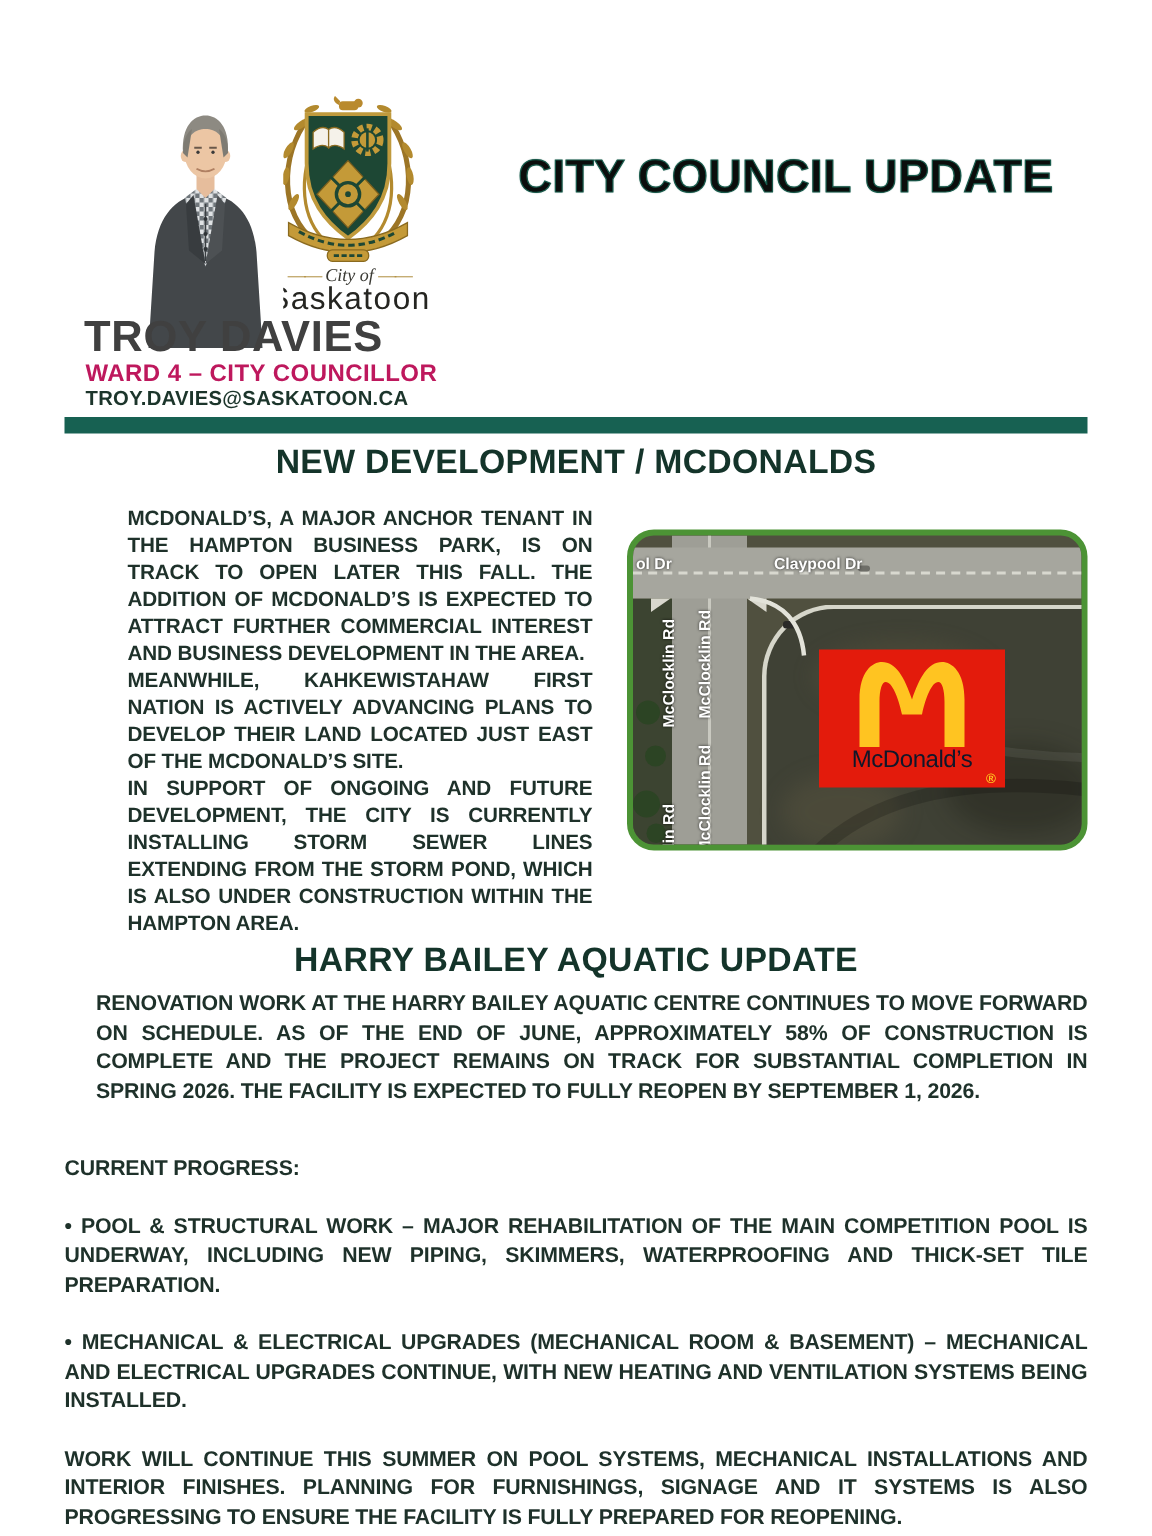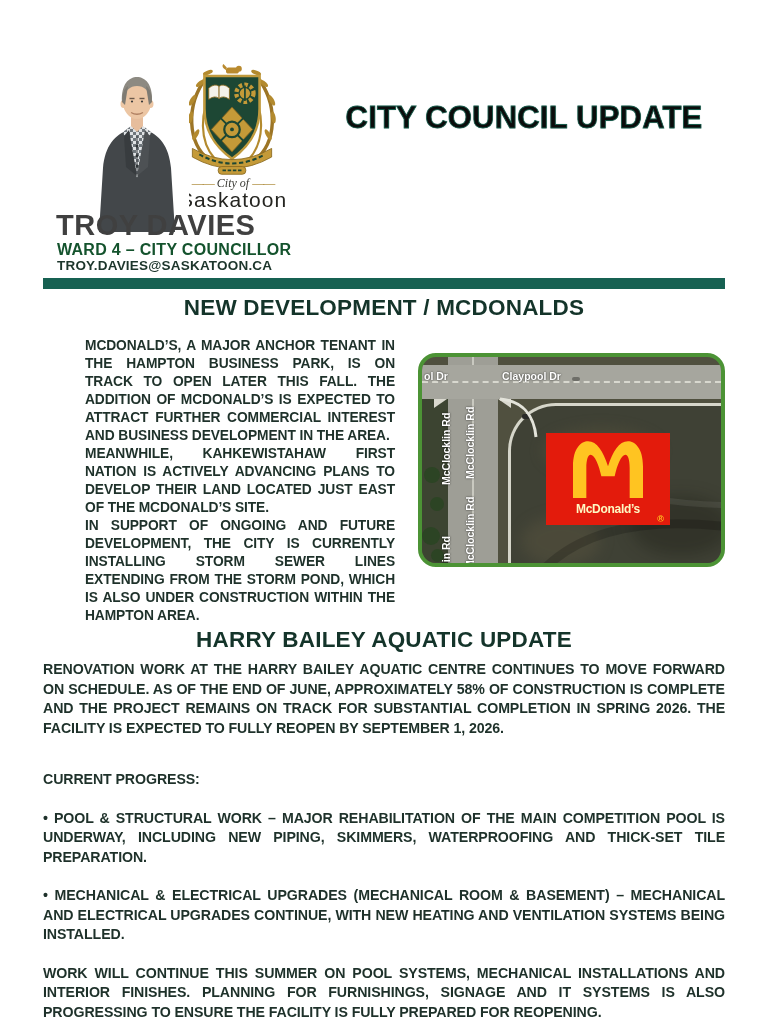--- a/index.html
+++ b/index.html
@@ -14,41 +14,41 @@
   .photo { position:absolute; left:85px; top:72px; width:104px; height:160px; z-index:1; }
   .crest { position:absolute; left:178px; top:64px; width:108px; height:112px; }
   .cityof-line { position:absolute; left:168px; top:176px; width:130px; text-align:center;
     font-family:"Liberation Serif", serif; font-style:italic; font-size:12px; color:#3a3a34; }
   .cityof-line .dash { color:#a8842e; font-style:normal; letter-spacing:-1px; }
   .sasktext { position:absolute; left:158px; top:188px; width:150px; text-align:center;
     font-size:21px; letter-spacing:1px; color:#252521; font-weight:500; }
   .name { position:absolute; left:56px; top:209px; z-index:2; font-size:29px; font-weight:800;
     letter-spacing:0.5px; color:#404040; }
   .role { position:absolute; left:57px; top:241px; z-index:2; font-size:16px; font-weight:800;
-    letter-spacing:0.3px; color:#14532d; }
+    letter-spacing:0.3px; color:#be185d; }
   .email { position:absolute; left:57px; top:258px; z-index:2; font-size:13.5px; font-weight:800;
     letter-spacing:0.2px; color:#1c352b; }
   .main-title { position:absolute; left:315px; right:35px; top:98px; text-align:center;
     font-size:31px; line-height:39px; font-weight:800; letter-spacing:0.2px;
     color:#0b0d0c; -webkit-text-stroke:0.8px #17594a;
     text-shadow:0 0 1px #1a5c4b; }
   .bar { height:11px; background:#176152; margin:0 43px; }
   .bar.bottom { height:7px; margin-top:21px; }
   
   .content { margin:0 43px; width:682px; }
   h2 { text-align:center; font-size:22.5px; font-weight:800; color:#14342a; letter-spacing:0.2px; }
   .dev-heading { margin-top:6px; }
   .dev-row { display:flex; margin-top:16px; }
   .dev-text { width:352px; padding-left:42px; }
   .dev-text p { font-size:13.8px; font-weight:700; line-height:18px; text-align:justify;
     color:#1e312a; letter-spacing:-0.1px; }
   .wide p, .wide .label { font-size:14.2px; font-weight:700; line-height:19.5px;
     text-align:justify; color:#1e312a; letter-spacing:-0.1px; }
   .wide .label { text-align:left;margin-top:32px; }
-  .intro { margin-top:7px; }
+  .intro { margin-top:7px;margin-left:21px; }
   .label-line { margin-top:13px; }
   .bullet { margin-top:19px; }
   
   .map { position:relative; width:307px; height:214px; margin-left:auto; margin-top:16px;
     border:4px solid #4c9335; border-radius:18px; overflow:hidden; background:#50503f; }
   .map-field-left { position:absolute; left:0; top:42px; width:26px; bottom:0; background:#3c4431; }
   .tree { position:absolute; border-radius:50%; background:#2c4424; }
   .road-v { position:absolute; left:26px; top:0; width:50px; bottom:0; background:#9e9e96; }
   .road-v .lane-div { position:absolute; left:24px; top:0; width:2px; bottom:0; background:#c9c9c0; }
   .road-h { position:absolute; left:0; top:8px; right:0; height:34px; background:#a6a69e; }
@@ -61,21 +61,21 @@
   .car { position:absolute; background:#2a2a28; border-radius:2px; }
   .map-label { position:absolute; color:#ffffff; font-size:10.5px; font-weight:700;
     text-shadow:0 0 2px rgba(0,0,0,0.8); white-space:nowrap; z-index:3; }
   .vlabel { transform:rotate(-90deg); transform-origin:left bottom; height:12px; }
   .curves { position:absolute; left:0; top:0; z-index:2; }
   
   .mcd { position:absolute; left:124px; top:76px; width:124px; height:92px; background:#e31b0c;
     z-index:4; }
   .mcd svg { position:absolute; left:19px; top:5px; }
   .mcd .wordmark { position:absolute; left:0; right:0; bottom:9px; text-align:center;
-    color:#fef9c3; font-weight:700; font-size:12px; letter-spacing:-0.3px; }
+    color:#0f172a; font-weight:400; font-size:16px; letter-spacing:-0.3px; }
   .mcd .reg { position:absolute; right:6px; bottom:1px; color:#ffc421; font-size:9px; font-weight:700; }
 </style>
 </head>
 <body>
 
 <div class="header">
 
   <svg class="photo" viewBox="0 0 104 160">
     <defs>
       <pattern id="checks" width="6" height="6" patternUnits="userSpaceOnUse">
@@ -196,21 +196,21 @@
       <svg class="curves" width="307" height="214" viewBox="0 0 307 214">
         <path d="M78,42 C100,44 112,58 114,80" stroke="#e3e3da" stroke-width="3" fill="none"></path>
         <path d="M160,120 C200,140 260,148 307,148" stroke="rgba(255,255,255,0.07)" stroke-width="6" fill="none"></path>
         <path d="M120,214 C160,172 225,160 307,170" stroke="rgba(0,0,0,0.18)" stroke-width="9" fill="none"></path>
       </svg>
 
       <div class="car" style="left:100px; top:57px; width:9px; height:5px;"></div>
       <div class="car" style="left:150px; top:20px; width:8px; height:4px; background:#6e6e68;"></div>
 
       <span class="map-label" style="left:2px; top:13px;">ol Dr</span>
-      <span class="map-label" style="left:80px; top:13px;">Claypool Dr</span>
+      <span class="map-label" style="left:94px; top:13px;">Claypool Dr</span>
       <span class="map-label vlabel" style="left:30px; top:116px;">McClocklin Rd</span>
       <span class="map-label vlabel" style="left:30px; top:202px;">klin Rd</span>
       <span class="map-label vlabel" style="left:54px; top:110px;">McClocklin Rd</span>
       <span class="map-label vlabel" style="left:54px; top:200px;">McClocklin Rd</span>
 
       <div class="mcd">
         <svg width="86" height="60" viewBox="0 0 100 72">
           <path d="M8,72 L8,34 C8,12 18,4 26,4 C37,4 44,16 50,34 C56,16 63,4 74,4 C82,4 92,12 92,34 L92,72 L76,72 L76,36 C76,26 74,20 71,20 C66,20 61,32 58,46 L42,46 C39,32 34,20 29,20 C26,20 24,26 24,36 L24,72 Z" fill="#ffc421"></path>
         </svg>
         <span class="wordmark">McDonald’s</span>

